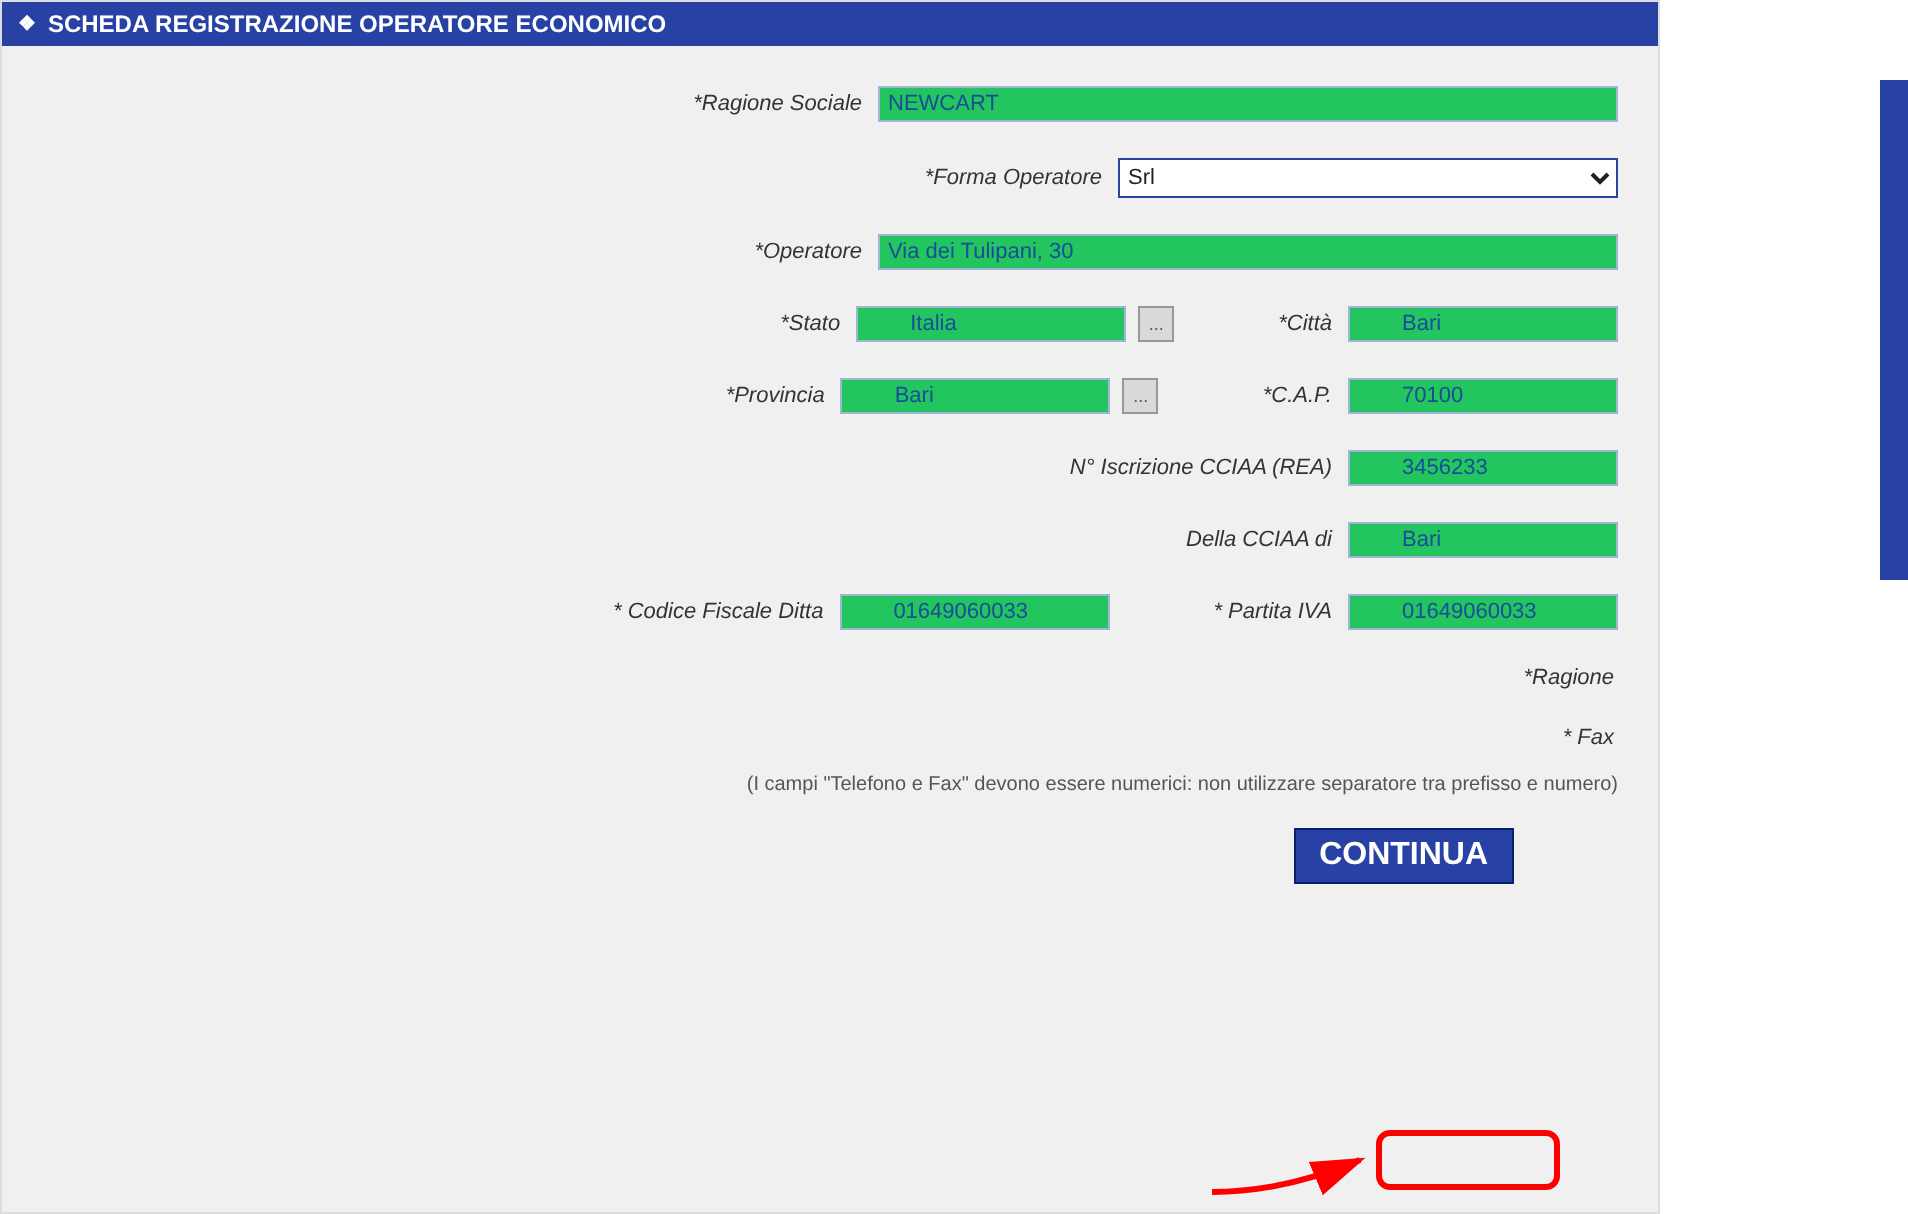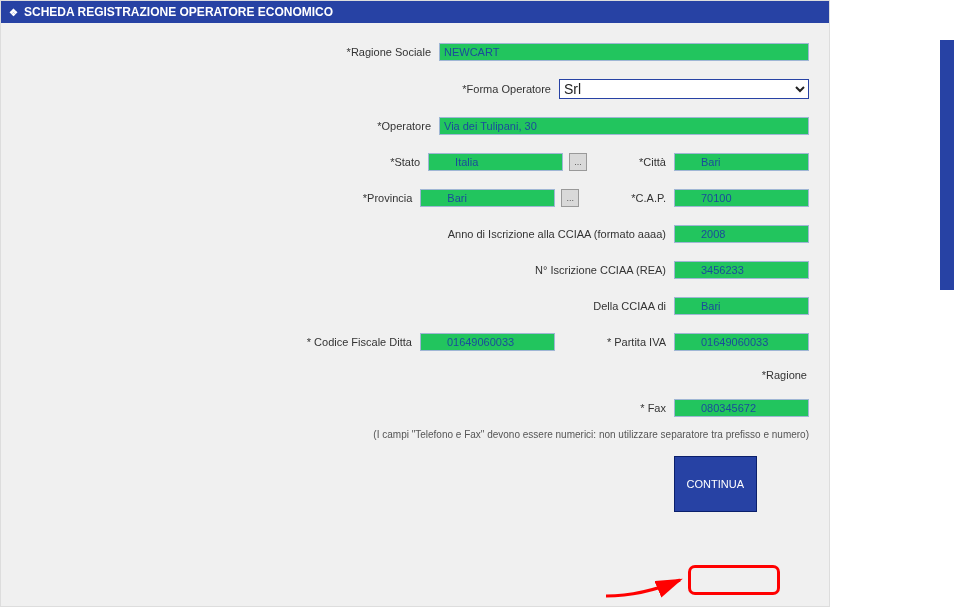--- a/index.html
+++ b/index.html
@@ -46,37 +46,38 @@
       align-items: center;
       justify-content: flex-end;
       margin-bottom: 18px;
       gap: 6px;
     }
     .label {
       color: #333;
       font-size: 11px;
       text-align: center;
       padding-right: 2px;
+      font-style: italic;
     }
     .input {
       border: 1px solid #9fb6d4;
       background: #22c55e;
       height: 18px;
       padding: 1px 4px;
       font-size: 11px;
       color: #1b4b9b;
     }
     .input-wide { width: 370px; }
     .input-med  { width: 135px; padding-left: 26px; }
     .select {
       border: 1px solid #2742a4;
       background: #fff;
       height: 20px;
       width: 250px;
-      font-size: 14px;
+      font-size: 11px;
       color: #222;
     }
     .picker-btn {
       width: 18px; height: 18px;
       background: #d9d9d9;
       border: 1px solid #999;
       font-size: 9px;
       color: #555;
       display: inline-flex;
       align-items: center;
@@ -93,23 +94,23 @@
     }
     .button-row {
       display: flex;
       justify-content: flex-end;
       padding-right: 52px;
     }
     .continua-btn {
       background: #2742a4;
       color: #fff;
       border: 1px solid #0a1f6b;
-      font-weight: normal;
-      font-size: 11px;
-      padding: 21px 12px;
+      font-weight: bold;
+      font-size: 16px;
+      padding: 4px 12px;
       cursor: pointer;
     }
     .highlight-frame {
       position: absolute;
       border: 3px solid #ff0000;
       border-radius: 7px;
       width: 92px;
       height: 30px;
       pointer-events: none;
     }
@@ -160,24 +161,20 @@
 
     <div class="row">
       <span class="label">*Provincia</span>
       <input class="input input-med" value="Bari" style="">
       <span class="picker-btn">...</span>
       <span class="spacer"></span>
       <span class="label">*C.A.P.</span>
       <input class="input input-med" value="70100" style="">
     </div>
 
-    <div class="row">
-      <span class="label">Anno di Iscrizione alla CCIAA (formato aaaa)</span>
-      <input class="input input-med" value="2008" style="">
-    </div>
 
     <div class="row">
       <span class="label">N° Iscrizione CCIAA (REA)</span>
       <input class="input input-med" value="3456233" style="">
     </div>
 
     <div class="row">
       <span class="label">Della CCIAA di</span>
       <input class="input input-med" value="Bari" style="">
     </div>
@@ -189,21 +186,20 @@
       <span class="label">* Partita IVA</span>
       <input class="input input-med" value="01649060033" style="">
     </div>
 
     <div class="row">
       <span class="label">*Ragione</span>
     </div>
 
     <div class="row">
       <span class="label">* Fax</span>
-      <input class="input input-med" value="080345672" style="">
     </div>
 
     <div class="hint">(I campi "Telefono e Fax" devono essere numerici: non utilizzare separatore tra prefisso e numero)</div>
 
 
     <div class="button-row">
       <button class="continua-btn">CONTINUA</button>
     </div>
 
   </div>

